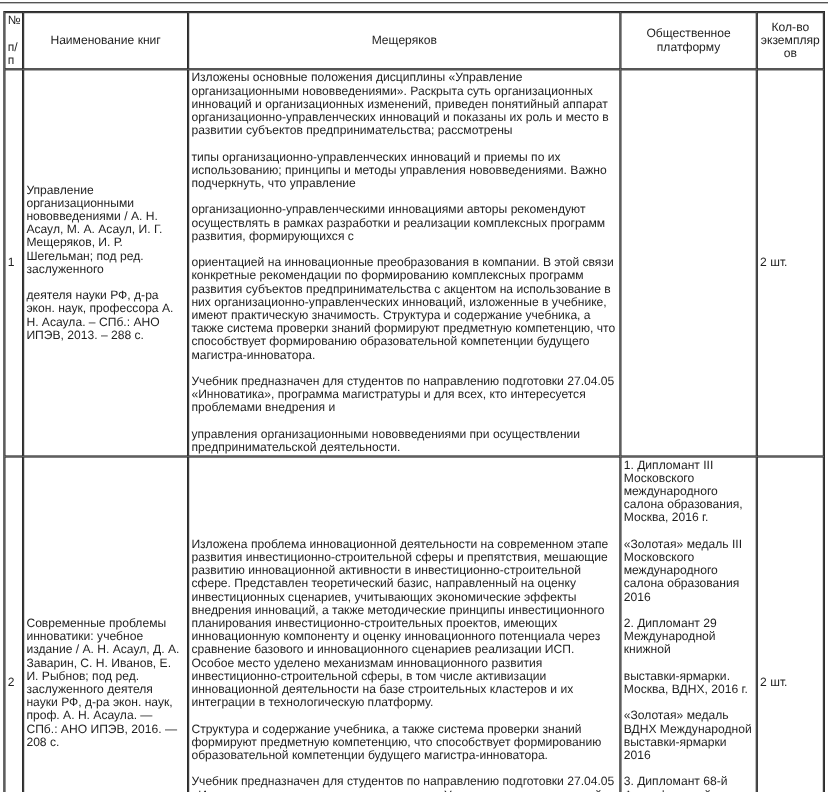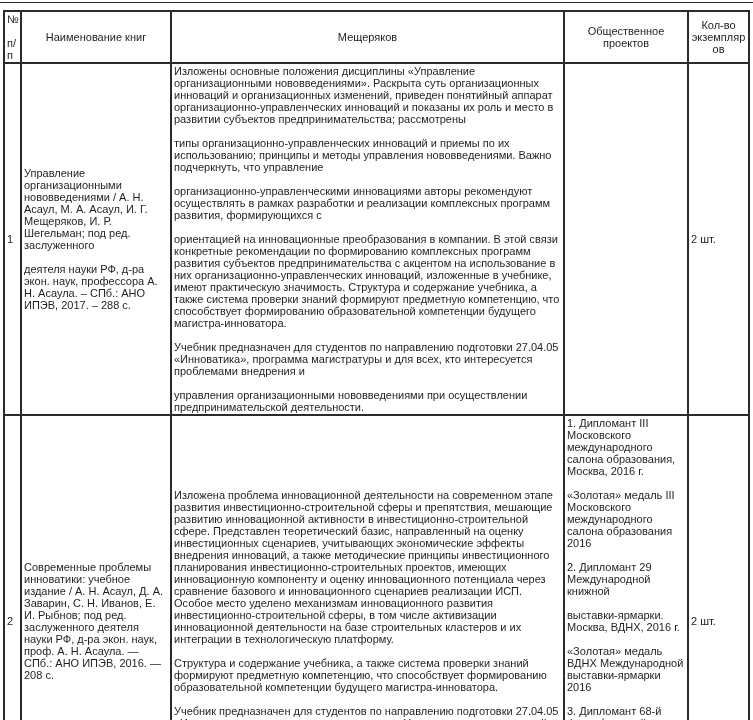--- a/index.html
+++ b/index.html
@@ -74,30 +74,30 @@
     <col style="width:124px">
     <col style="width:61px">
   </colgroup>
   <thead>
     <tr>
       <th class="col-num">№
 
 п/п</th>
       <th>Наименование книг</th>
       <th>Мещеряков</th>
-      <th>Общественное проектов</th>
+      <th>Общественное платформу</th>
       <th>Кол-во экземпляров</th>
     </tr>
   </thead>
   <tbody>
     <tr class="row-1">
       <td class="cell-num">1</td>
       <td class="cell-title">Управление организационными нововведениями / А. Н. Асаул, М. А. Асаул, И. Г. Мещеряков, И. Р. Шегельман; под ред. заслуженного
 
-деятеля науки РФ, д-ра экон. наук, профессора А. Н. Асаула. – СПб.: АНО ИПЭВ, 2017. – 288 с.</td>
+деятеля науки РФ, д-ра экон. наук, профессора А. Н. Асаула. – СПб.: АНО ИПЭВ, 2013. – 288 с.</td>
       <td class="cell-annotation">Изложены основные положения дисциплины «Управление организационными нововведениями». Раскрыта суть организационных инноваций и организационных изменений, приведен понятийный аппарат организационно-управленческих инноваций и показаны их роль и место в развитии субъектов предпринимательства; рассмотрены
 
 типы организационно-управленческих инноваций и приемы по их использованию; принципы и методы управления нововведениями. Важно подчеркнуть, что управление
 
 организационно-управленческими инновациями авторы рекомендуют осуществлять в рамках разработки и реализации комплексных программ развития, формирующихся с
 
 ориентацией на инновационные преобразования в компании. В этой связи конкретные рекомендации по формированию комплексных программ развития субъектов предпринимательства с акцентом на использование в них организационно-управленческих инноваций, изложенные в учебнике, имеют практическую значимость. Структура и содержание учебника, а также система проверки знаний формируют предметную компетенцию, что способствует формированию образовательной компетенции будущего магистра-инноватора.
 
 Учебник предназначен для студентов по направлению подготовки 27.04.05 «Инноватика», программа магистратуры и для всех, кто интересуется проблемами внедрения и
 

